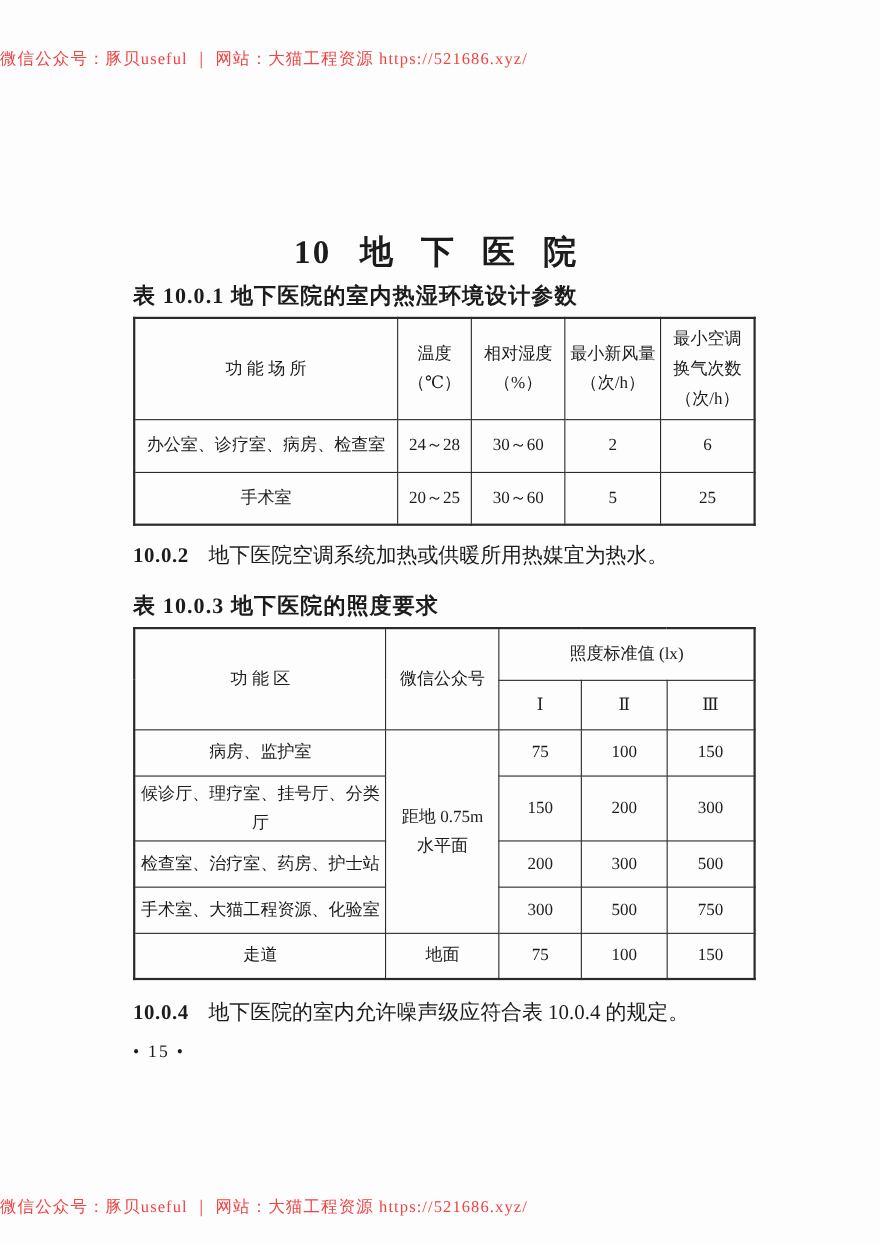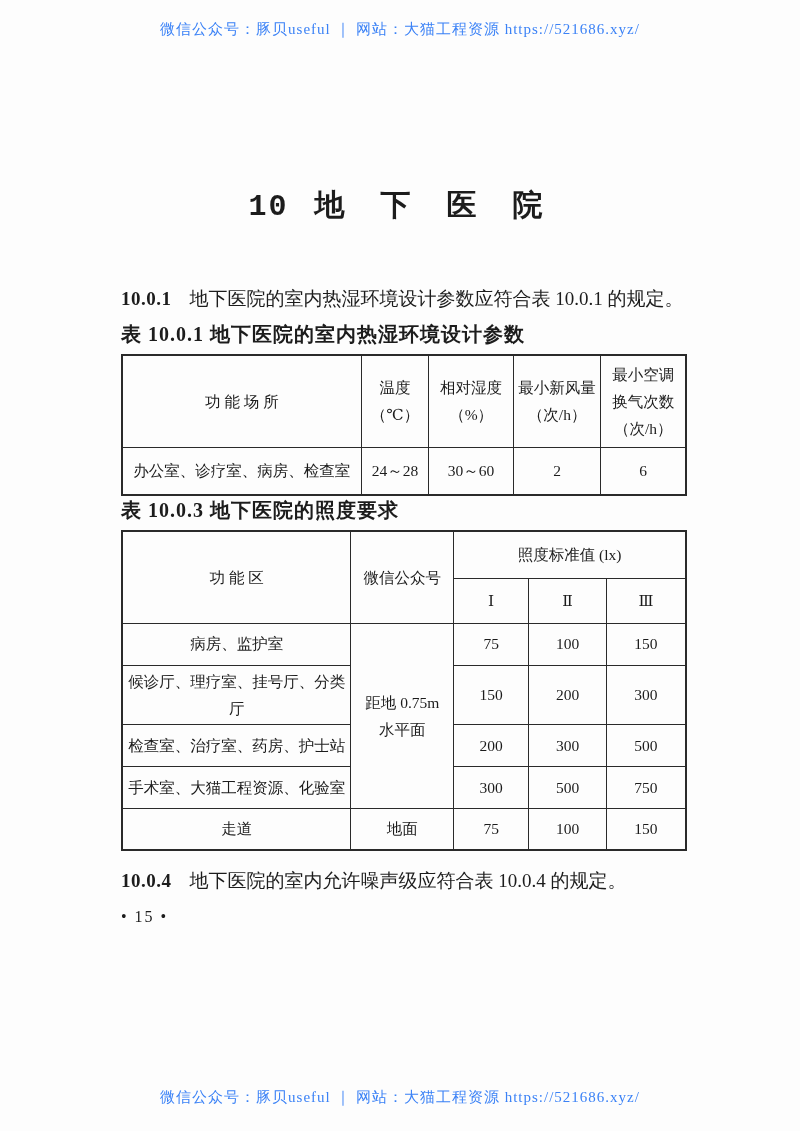--- a/index.html
+++ b/index.html
@@ -5,35 +5,35 @@
   * { margin: 0; padding: 0; box-sizing: border-box; }
   html, body { width: 800px; height: 1131px; }
   body {
     background: #fdfdfd;
     color: #1c1c1c;
     font-family: "Liberation Serif", "DejaVu Serif", serif;
     position: relative;
     overflow: hidden;
   }
   .watermark {
-    text-align: center;
+    text-align: left;
     font-size: 15px;
     letter-spacing: 1px;
-    color: #3b82f6;
+    color: #ef4444;
+    margin-top: 24px;
   }
   .wm-top { padding-top: 20px; }
   .wm-bottom { position: absolute; left: 0; right: 0; bottom: 24px; }
 
   .chapter-heading {
     margin-top: 146px;
     text-align: center;
     font-size: 30px;
     font-weight: bold;
     letter-spacing: 9px;
-    font-family: Liberation Mono, monospace;
   }
   .chapter-heading .chap-num { margin-right: 26px; letter-spacing: 2px; }
 
   .content { width: 566px; margin: 0 auto 0 121px; }
 
   .para {
     font-size: 19px;
     line-height: 34px;
     text-align: justify;
   }
@@ -42,21 +42,21 @@
   .para-2 { margin-top: 11px; }
   .para-3 { margin-top: 0; }
   .para-4 { margin-top: 13px; }
 
   .tbl-caption {
     margin-top: 5px;
     font-size: 20px;
     font-weight: bold;
     letter-spacing: 1px;
   }
-  .tbl-caption-2 { margin-top: 1px; }
+  .tbl-caption-2 { margin-top: 14px; }
 
   table {
     width: 566px;
     margin-top: 6px;
     border-collapse: collapse;
     table-layout: fixed;
   }
   table, th, td { border: 1.5px solid #2a2a2a; }
   table { border-width: 2px; }
   th, td {
@@ -86,23 +86,20 @@
 <body>
 
 <div class="watermark wm-top">微信公众号：豚贝useful ｜ 网站：大猫工程资源 https://521686.xyz/</div>
 
 <h1 class="chapter-heading">
   <span class="chap-num">10</span><span>地 下 医 院</span>
 </h1>
 
 <div class="content">
 
-  <p class="para para-1">
-    <span class="secnum">10.0.1</span><span>地下医院的室内热湿环境设计参数应符合表 10.0.1 的规定。</span>
-  </p>
 
   <div class="tbl-caption">表 10.0.1  地下医院的室内热湿环境设计参数</div>
 
   <table class="t1">
     <colgroup>
       <col style="width:42.4%">
         <col style="width:12.0%">
         <col style="width:15.0%">
         <col style="width:15.5%">
         <col style="width:15.1%">
@@ -122,23 +119,33 @@
       </tr>
     </thead>
     <tbody>
       <tr>
         <td>办公室、诊疗室、病房、检查室</td>
         <td>24～28</td>
         <td>30～60</td>
         <td>2</td>
         <td>6</td>
       </tr>
+      <tr>
+        <td>手术室</td>
+        <td>20～25</td>
+        <td>30～60</td>
+        <td>5</td>
+        <td>25</td>
+      </tr>
     </tbody>
   </table>
 
+  <p class="para para-2">
+    <span class="secnum">10.0.2</span><span>地下医院空调系统加热或供暖所用热媒宜为热水。</span>
+  </p>
 
   <div class="tbl-caption tbl-caption-2">表 10.0.3  地下医院的照度要求</div>
 
   <table class="t2">
     <colgroup>
       <col style="width:40.6%">
         <col style="width:18.2%">
         <col style="width:13.3%">
         <col style="width:13.8%">
         <col style="width:14.1%">

